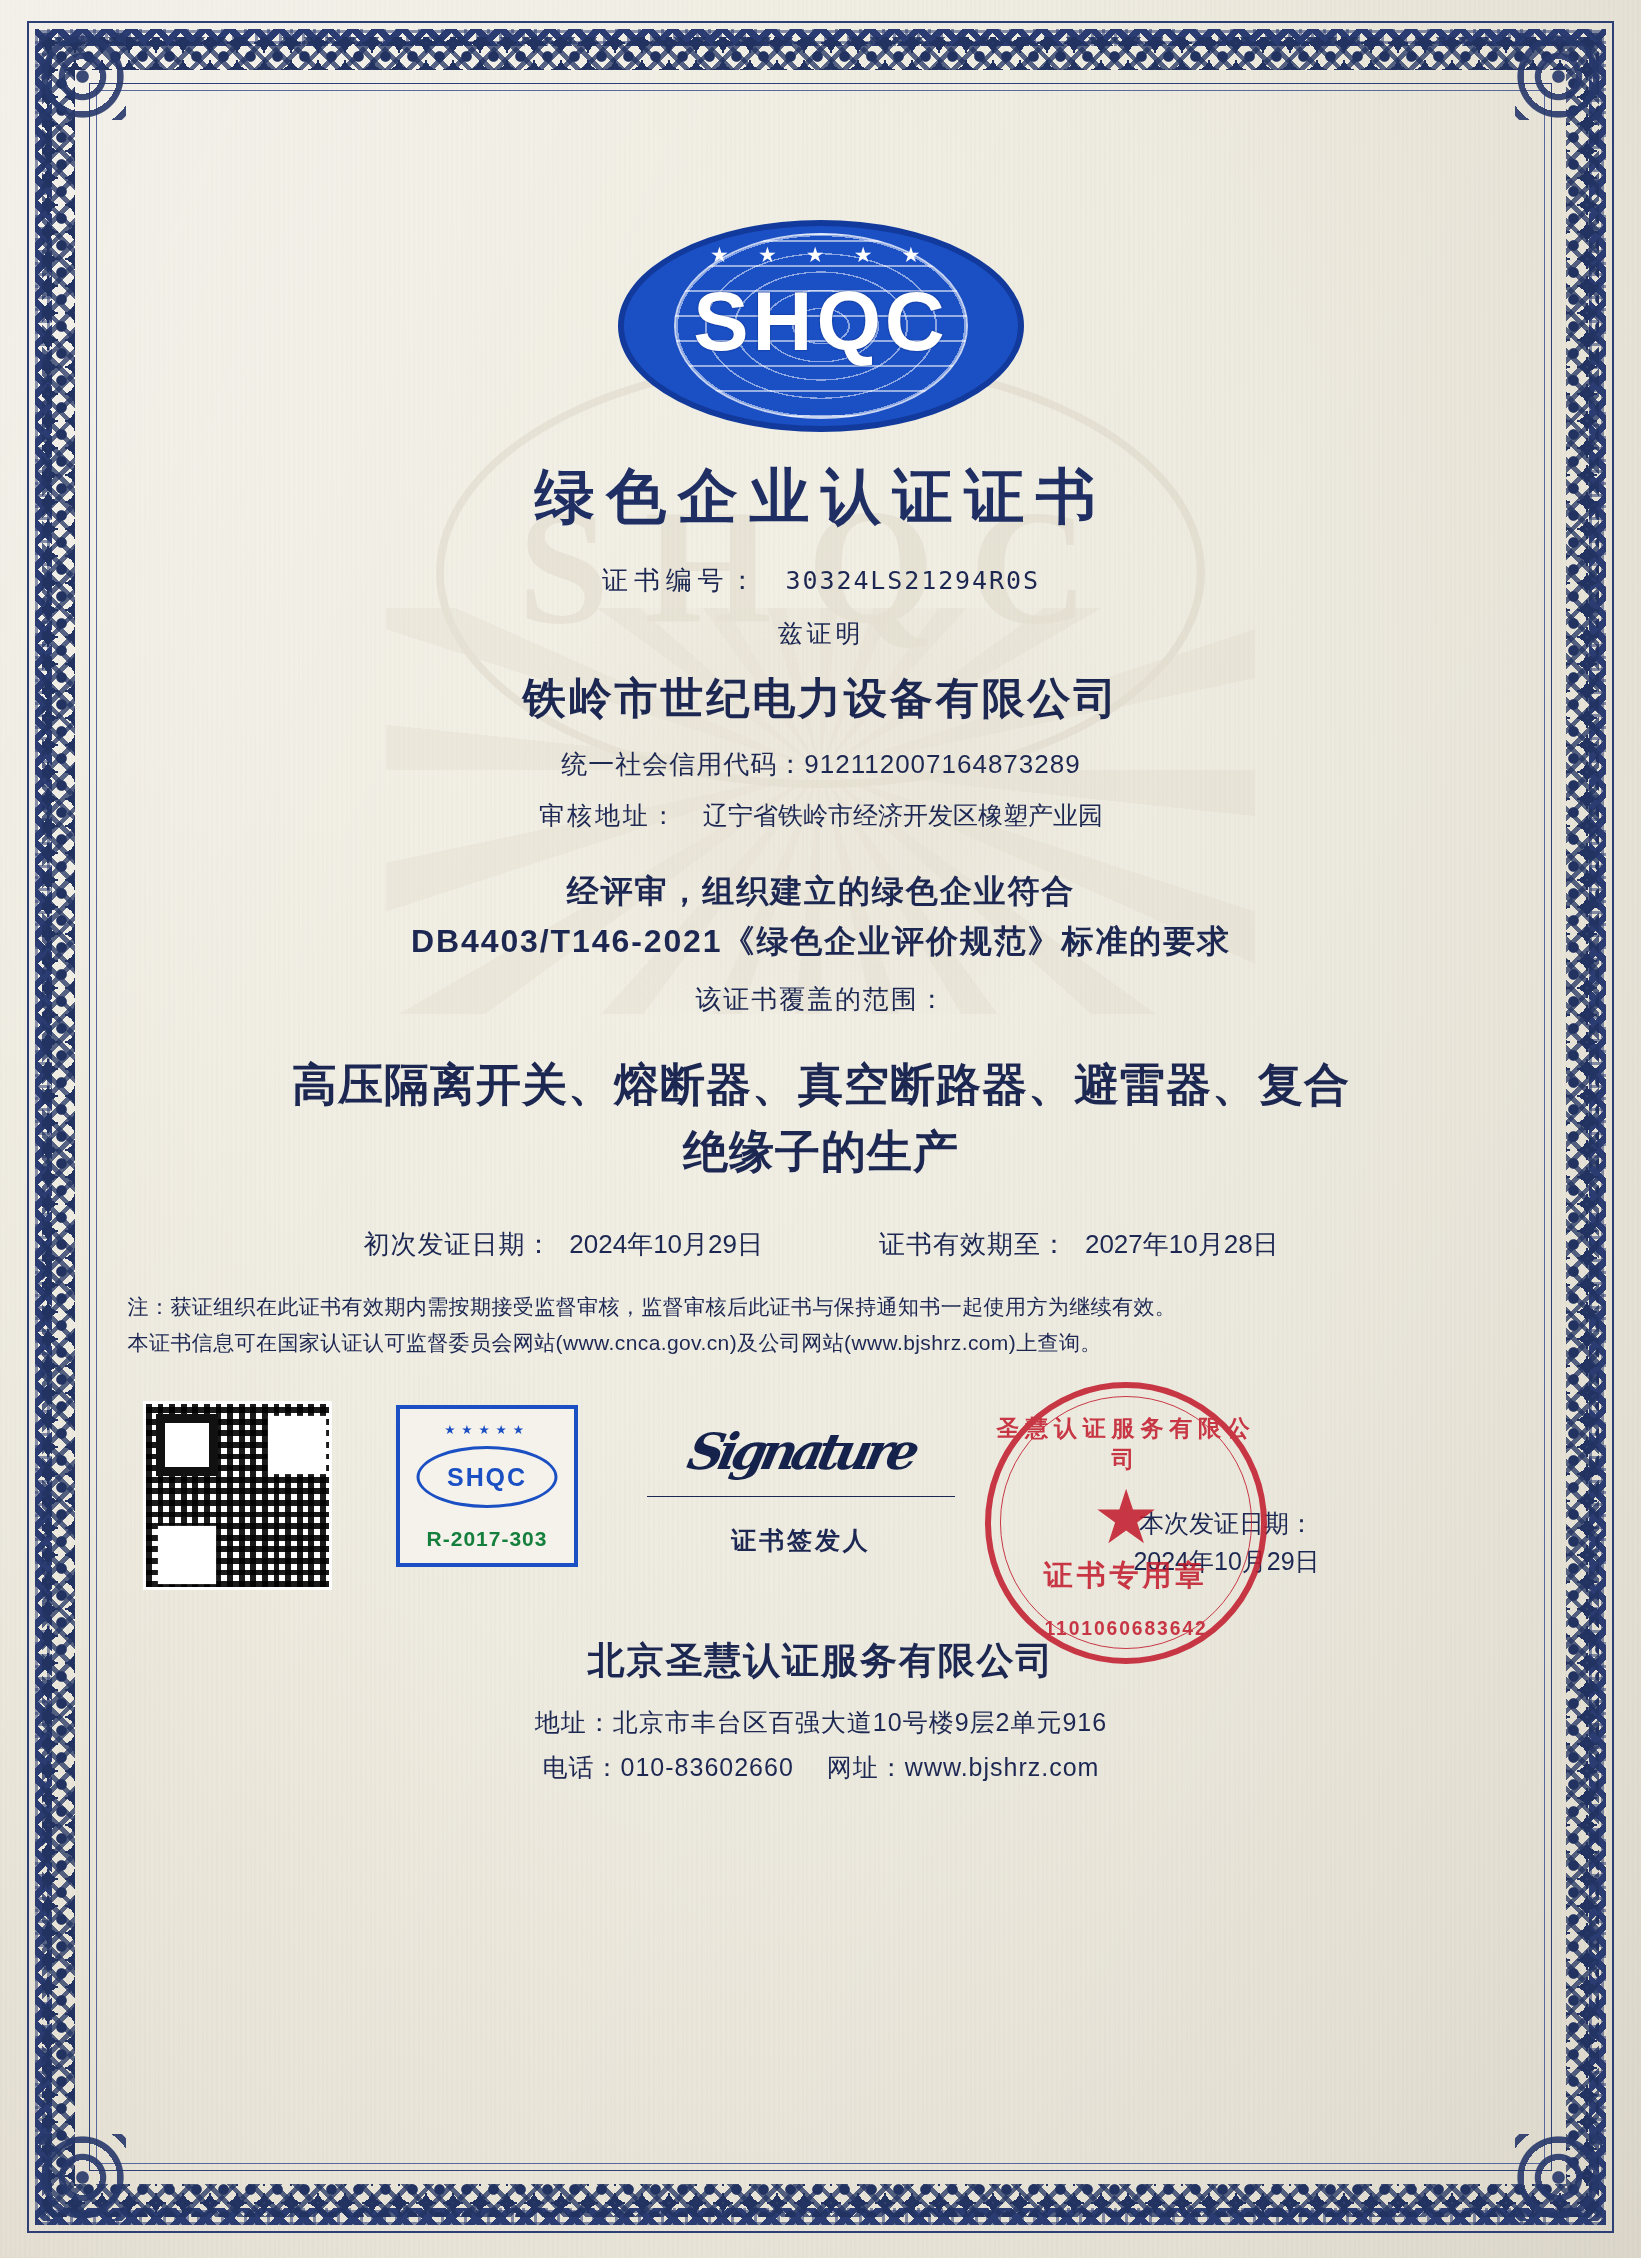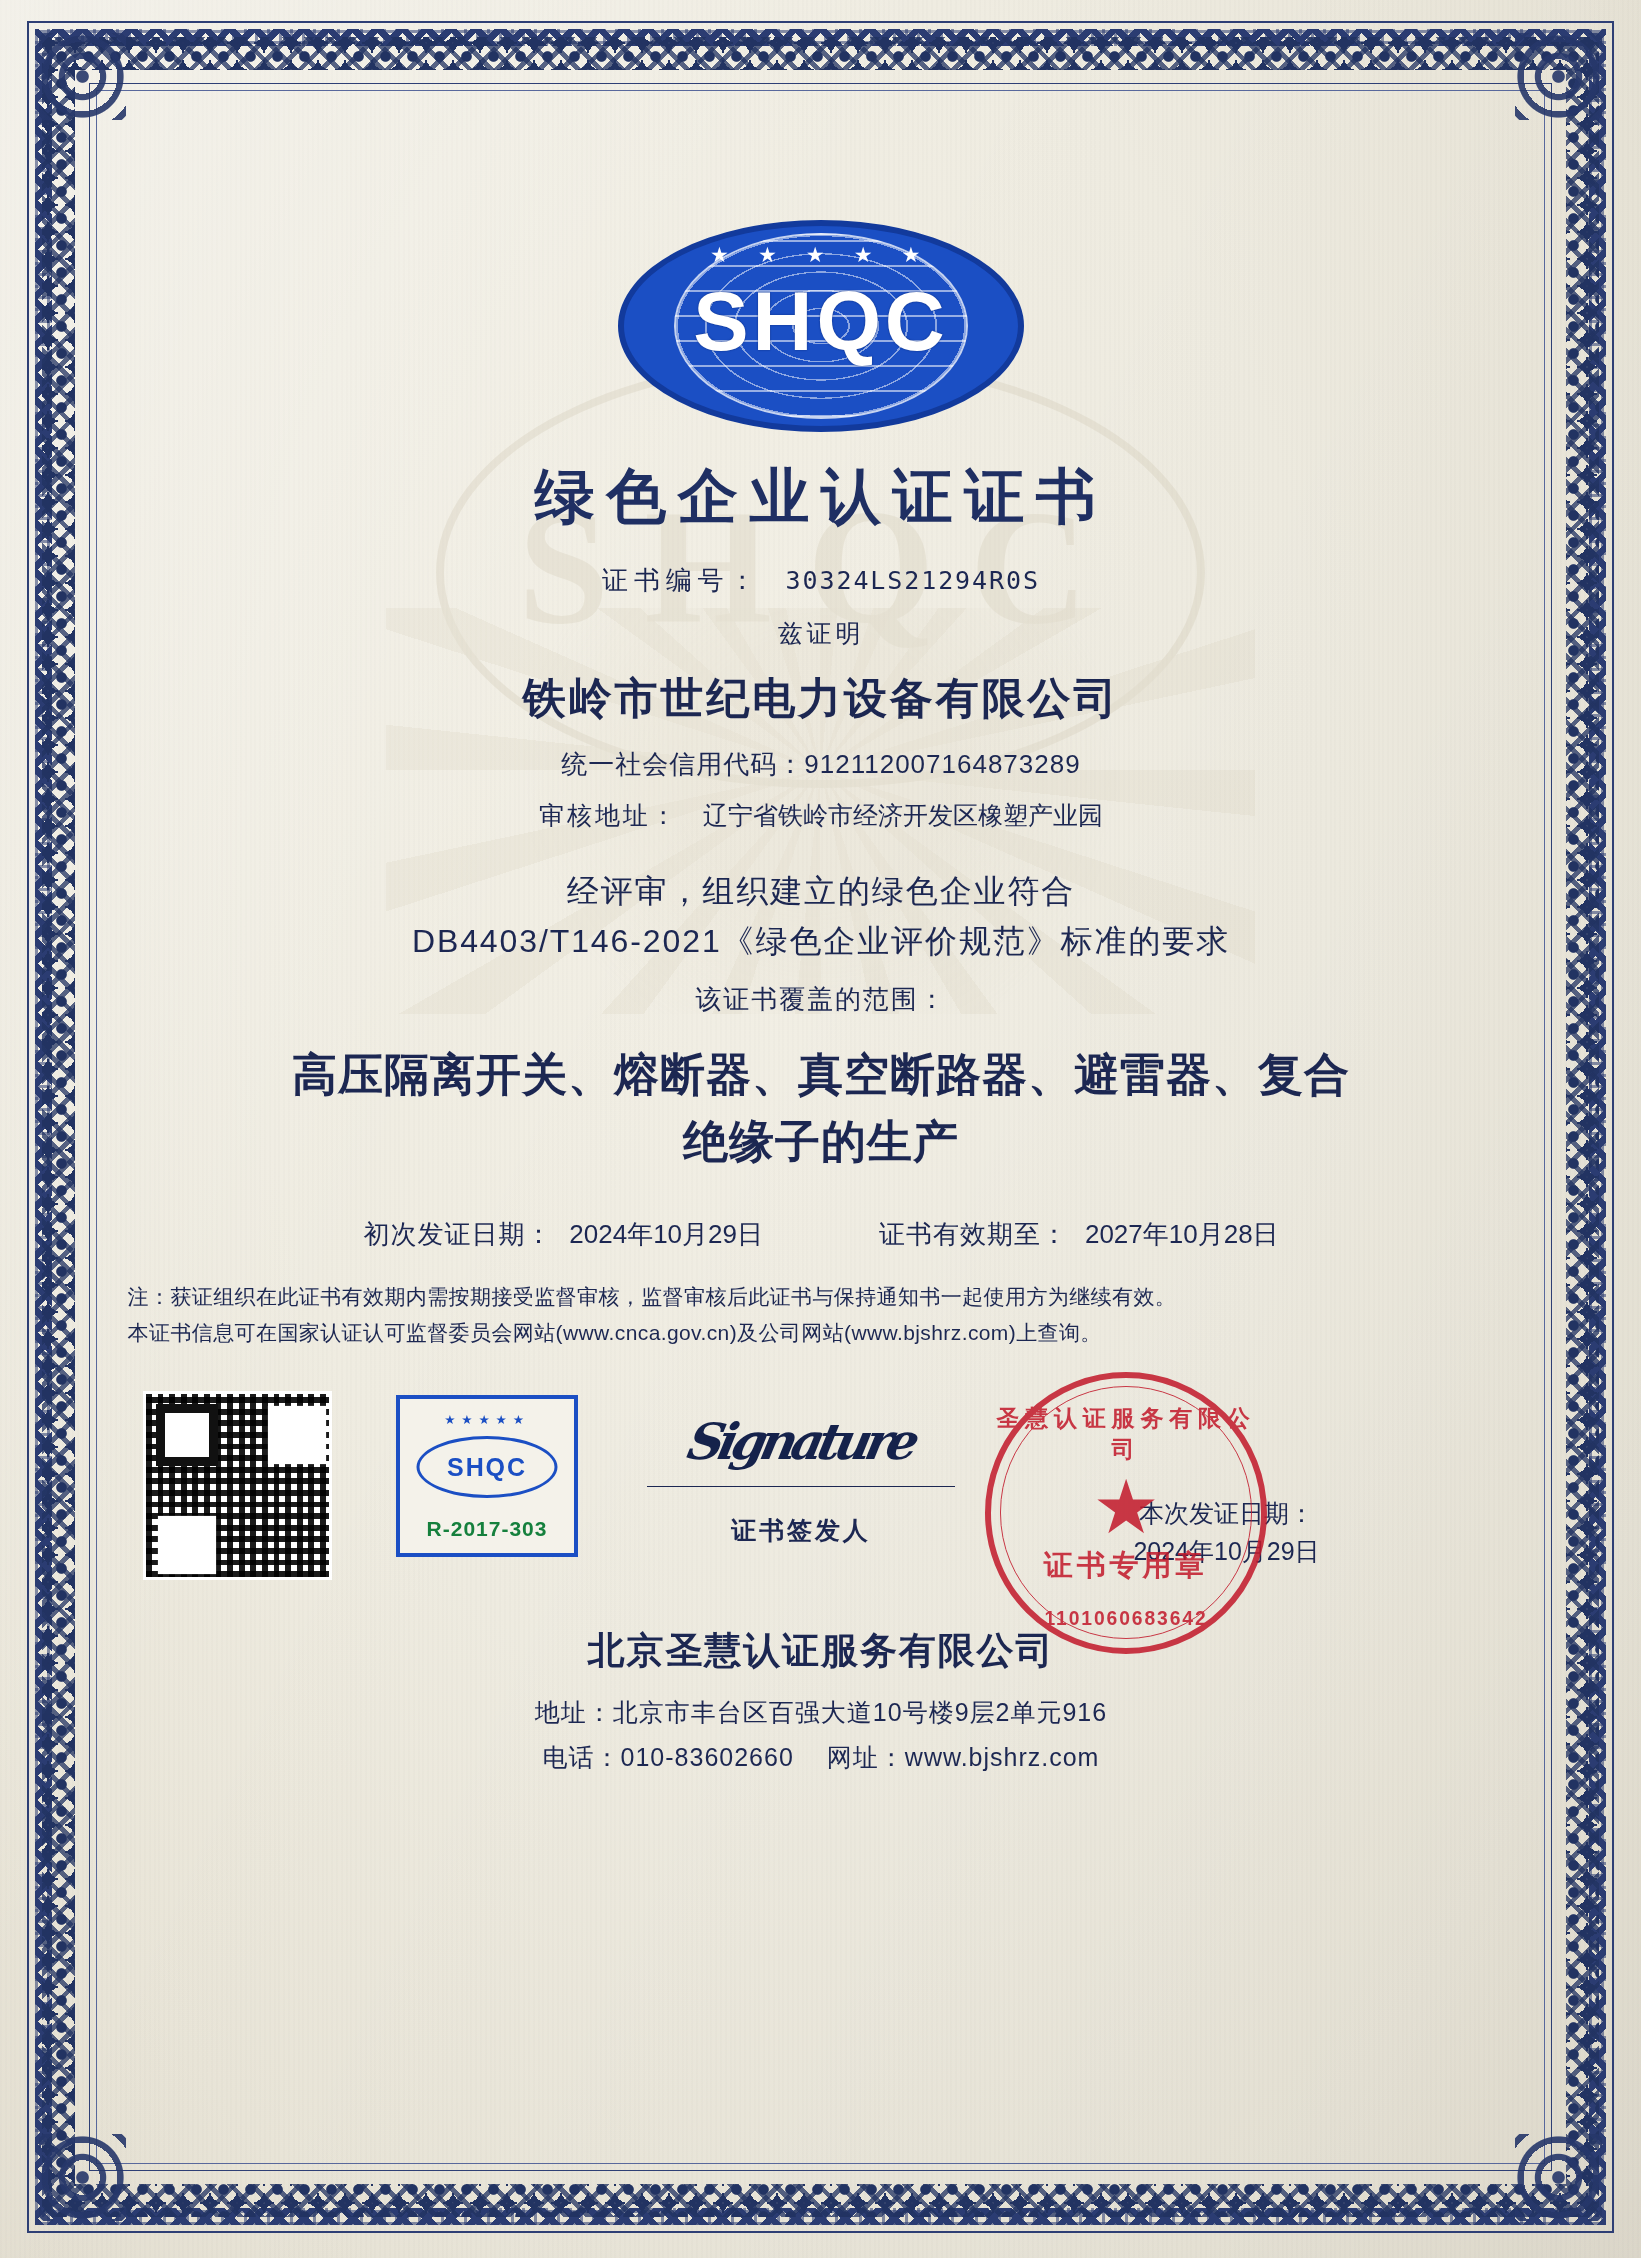--- a/index.html
+++ b/index.html
@@ -138,23 +138,23 @@
   .row-no .lbl{letter-spacing:5.8px;}
   .row-no .val{margin-left:15.4px;font-family:"DejaVu Sans Mono","Liberation Mono",monospace;font-size:25px;}
   .zizhengming{margin-top:19.3px;font-size:25px;letter-spacing:3.9px;}
   .company{margin-top:19.3px;font-size:43px;font-weight:bold;letter-spacing:2.9px;}
   .credit{margin-top:19.3px;font-size:26px;letter-spacing:1px;}
 
   .addr{margin-top:17.4px;font-size:25px;text-align:center;}
   .addr .lbl{letter-spacing:2.9px;}
   .addr .val{margin-left:17.4px;}
 
-  .conform{margin-top:35px;font-size:32px;font-weight:normal;letter-spacing:1.9px;line-height:1.55;}
+  .conform{margin-top:35px;font-size:32px;font-weight:bold;letter-spacing:1.9px;line-height:1.55;}
   .scope-label{margin-top:15.4px;font-size:26px;letter-spacing:1.9px;}
-  .scope{margin-top:24px;font-size:45px;font-weight:bold;line-height:1.5;letter-spacing:1px;padding:0 39px;}
+  .scope{margin-top:34px;font-size:45px;font-weight:bold;line-height:1.5;letter-spacing:1px;padding:0 39px;}
   .grade{margin-top:29px;font-size:42px;font-weight:bold;letter-spacing:9.7px;font-family:"DejaVu Sans","Liberation Sans",sans-serif;}
 
   .dates{margin-top:41px;display:flex;justify-content:center;gap:116px;font-size:26px;align-items:flex-end;}
   .dates .lbl{letter-spacing:1px;}
   .dates .val{margin-left:9.7px;}
 
   .note{margin-top:27px;font-size:21px;line-height:1.7;text-align:left;padding:0 11.6px;letter-spacing:0.4px;}
   .note .ind{display:block;}
 
   

